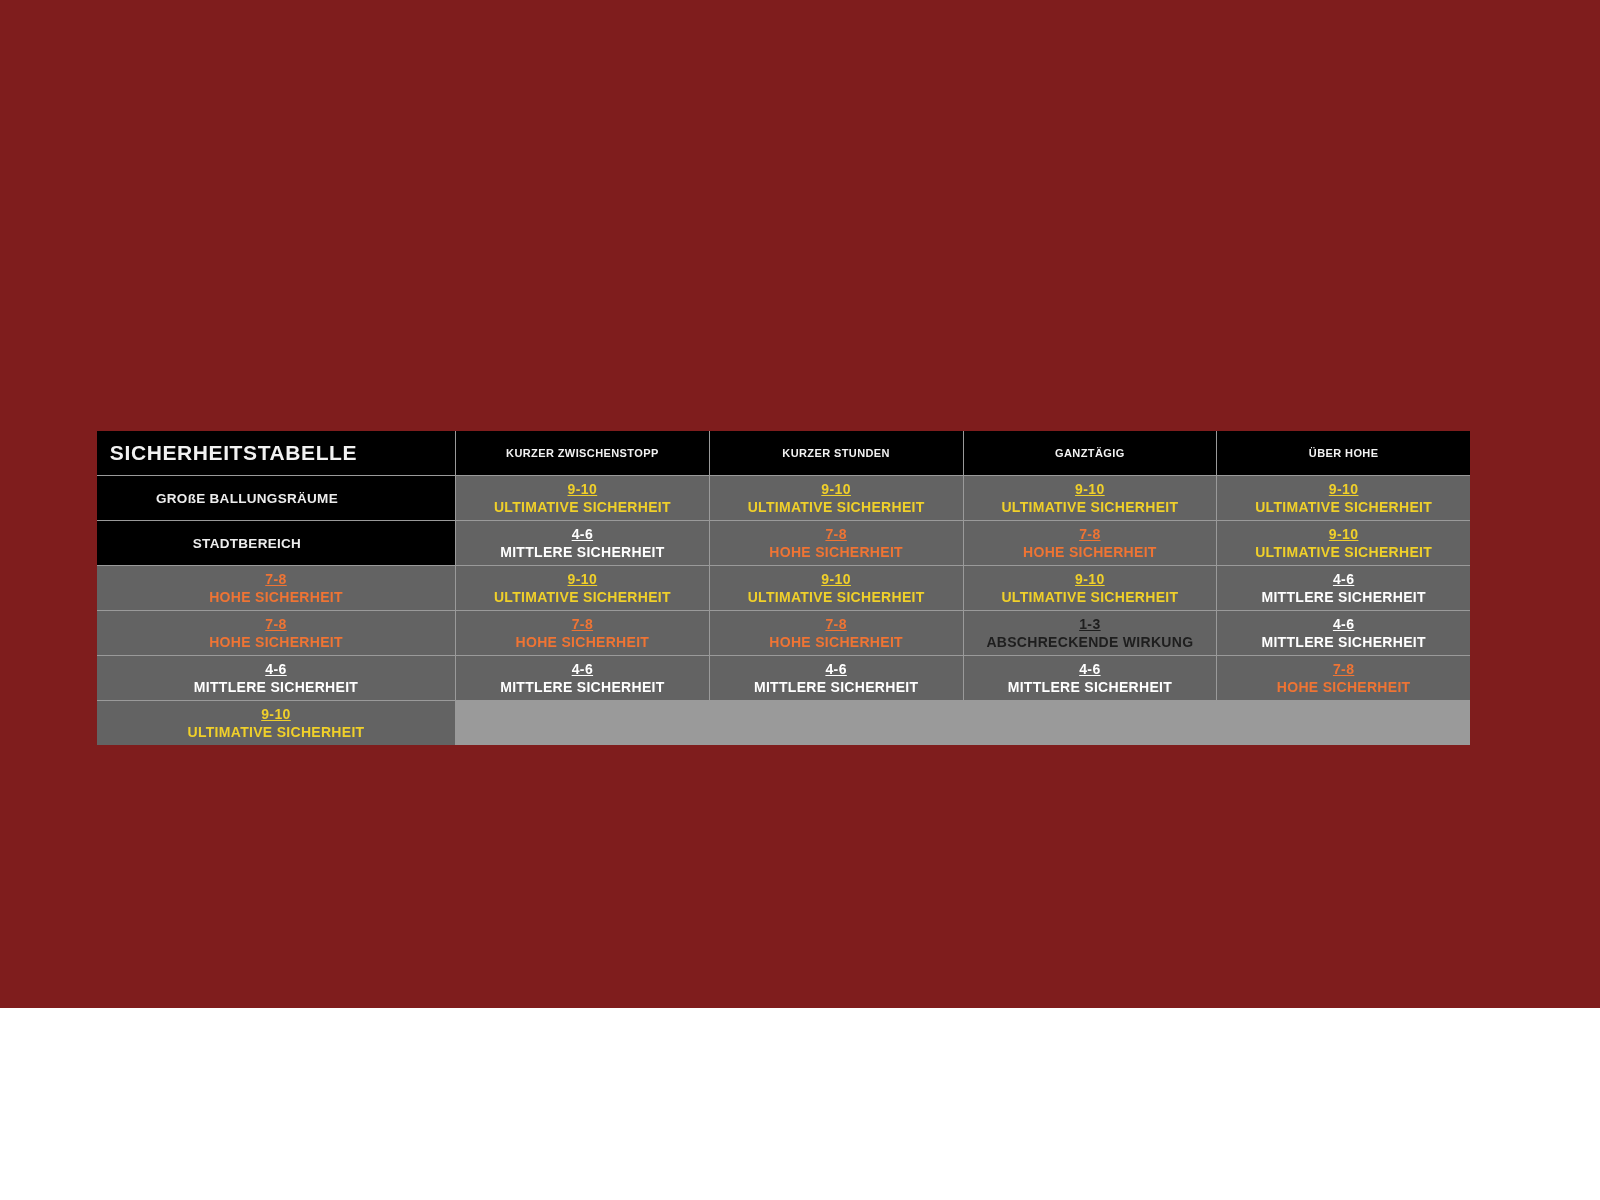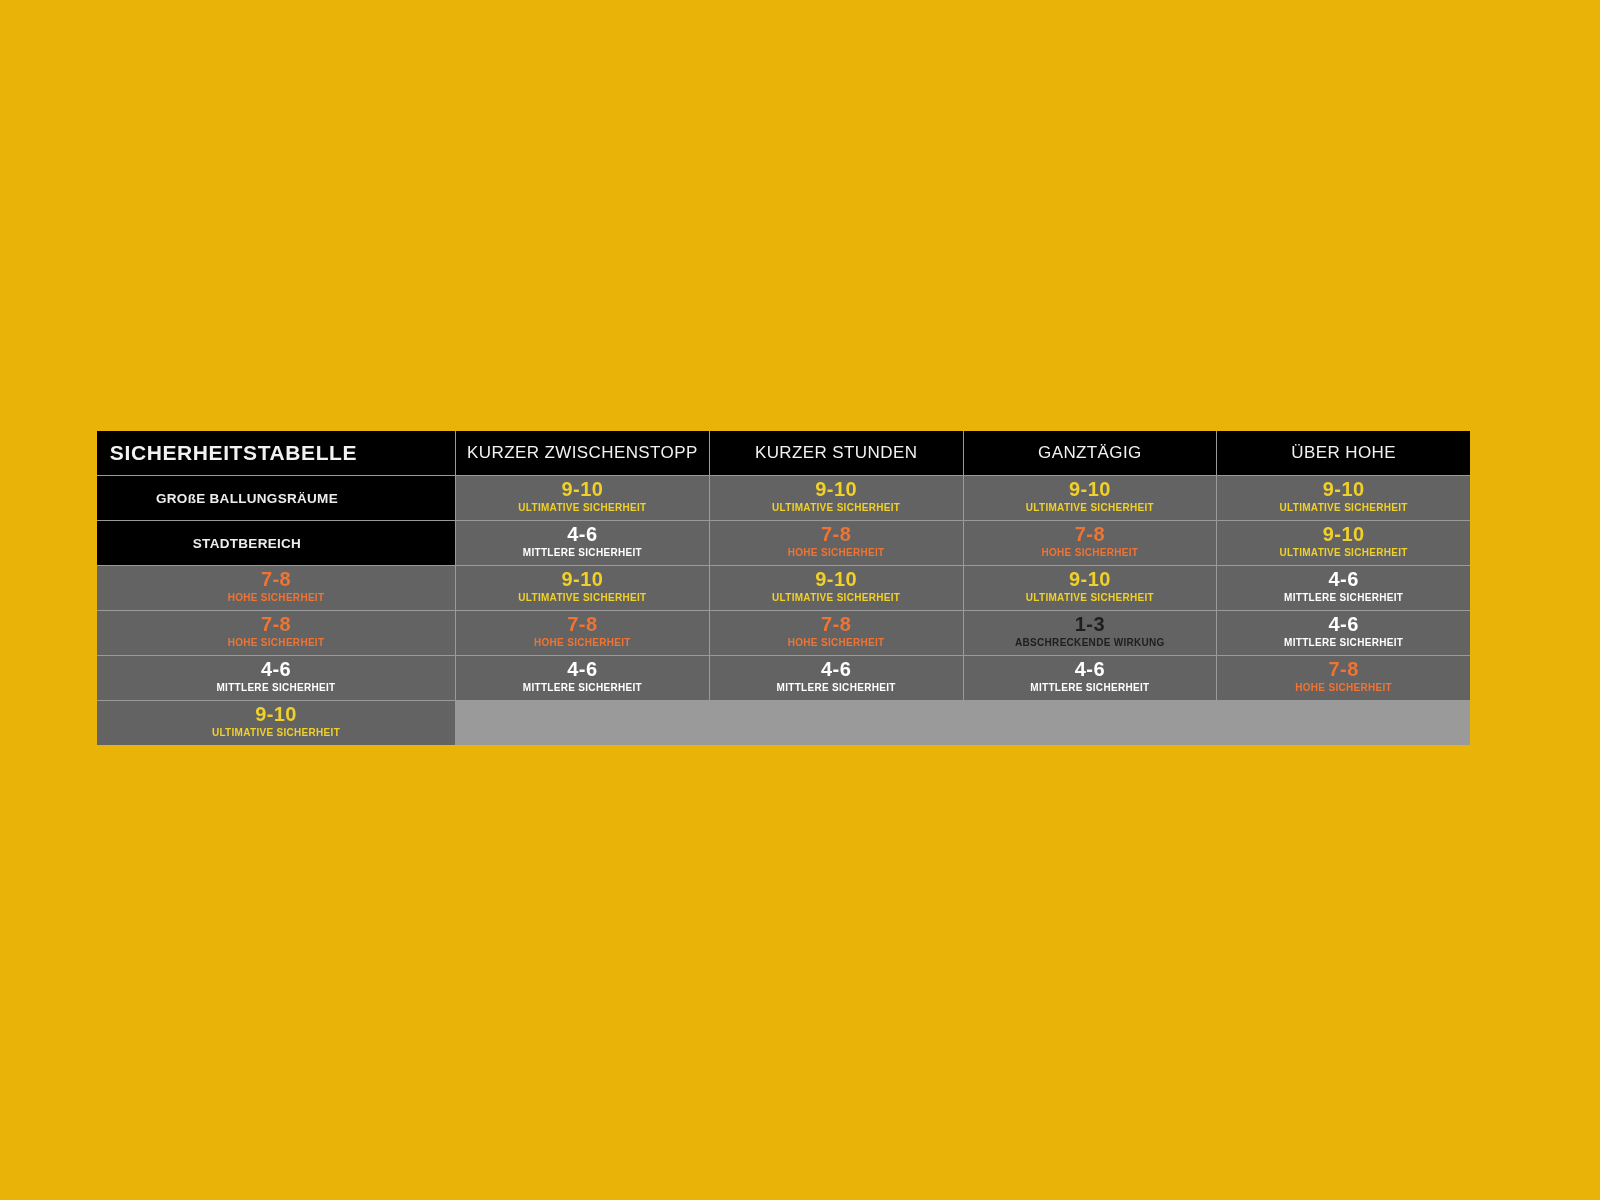--- a/index.html
+++ b/index.html
@@ -7,22 +7,22 @@
     padding: 0;
     background: #ffffff;
     width: 1600px;
     height: 1200px;
     font-family: "Liberation Sans", "DejaVu Sans", sans-serif;
     -webkit-font-smoothing: antialiased;
   }
   .canvas {
     position: relative;
     width: 1600px;
-    height: 1200px;
-    background: #eab308;
+    height: 1008px;
+    background: #7f1d1d;
     overflow: hidden;
   }
   .sec-table {
     position: absolute;
     left: 97px;
     top: 431px;
     width: 1373px;
     height: 314px;
     display: grid;
     grid-template-columns: 358px repeat(4, 1fr);
@@ -46,39 +46,40 @@
     align-items: center;
     justify-content: center;
     padding-right: 85px;
     color: #f2f2f2;
     font-size: 21px;
     font-weight: bold;
     letter-spacing: 0.6px;
   }
   .col-header {
     color: #f2f2f2;
-    font-size: 17px;
-    font-weight: normal;
+    font-size: 11px;
+    font-weight: bold;
     letter-spacing: 0.4px;
   }
   .row-label {
     padding-right: 58px;
     color: #ededed;
     font-size: 13.5px;
     font-weight: bold;
     letter-spacing: 0.3px;
   }
   .rating {
-    font-size: 20px;
+    font-size: 14px;
     font-weight: bold;
     line-height: 17px;
     letter-spacing: 0.4px;
+    text-decoration: underline;
   }
   .level-label {
-    font-size: 10px;
+    font-size: 14px;
     font-weight: bold;
     line-height: 17px;
     letter-spacing: 0.3px;
     margin-top: 1px;
   }
 </style>
 </head>
 <body>
 
 <div class="canvas">

